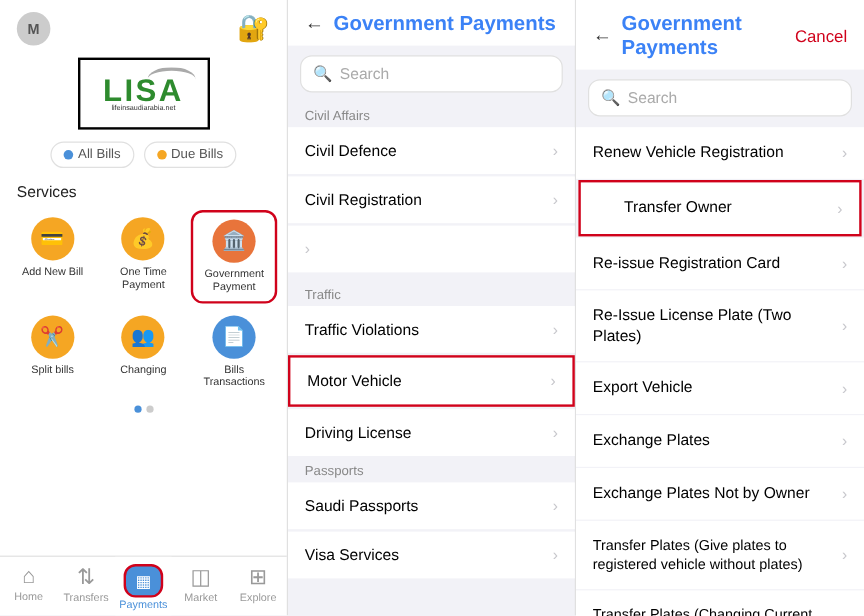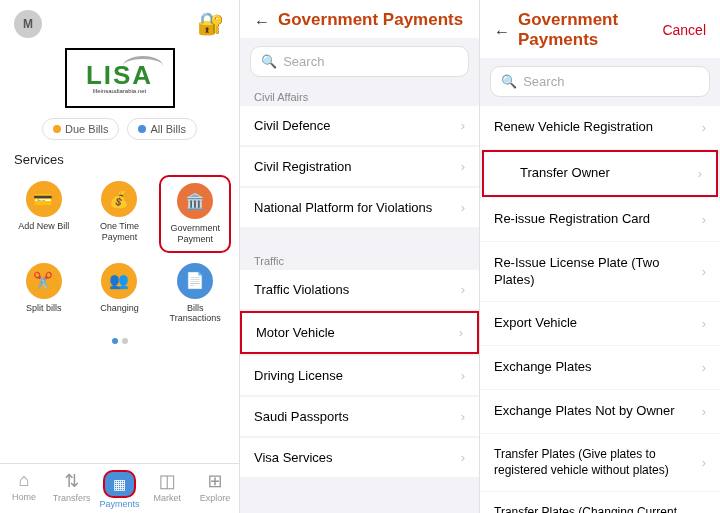--- a/index.html
+++ b/index.html
@@ -116,21 +116,21 @@
       flex-direction: column;
       border-right: 1px solid #e0e0e0;
       flex-shrink: 0;
     }
     .panel-mid-header {
       background: #fff;
       padding: 10px 14px 8px;
       display: flex; align-items: center; gap: 8px;
     }
     .back-arrow { font-size: 16px; color: #333; cursor: pointer; }
-    .panel-title { font-size: 17px; font-weight: 600; color: #c2410c; }
+    .panel-title { font-size: 17px; font-weight: 600; color: #3b82f6; }
     .search-bar {
       background: #fff; margin: 8px 10px; border-radius: 10px;
       display: flex; align-items: center; gap: 6px;
       padding: 7px 10px; border: 1px solid #e0e0e0;
     }
     .search-bar-icon { color: #999; font-size: 13px; }
     .search-bar-text { font-size: 13px; color: #aaa; }
     .section-label-mid {
       font-size: 11px; color: #888; font-weight: 500;
       padding: 6px 14px 2px;
@@ -139,21 +139,21 @@
       background: #fff; margin: 1px 0;
       display: flex; align-items: flex-end; justify-content: space-between;
       padding: 12px 14px;
       cursor: pointer;
     }
     .mid-list-item.highlighted {
       border: 2.5px solid #d0021b;
     }
     .mid-list-item-text { font-size: 13px; color: #000; }
     .chevron-right { color: #c7c7cc; font-size: 13px; }
-    .traffic-section { margin-top: 21px; }
+    .traffic-section { margin-top: 6px; }
 
     
     .panel-right {
       flex: 1;
       background: #f2f2f7;
       display: flex;
       flex-direction: column;
     }
     .panel-right-header {
       background: #fff;
@@ -194,27 +194,27 @@
 
   <div class="lisa-logo-area">
     <div class="lisa-logo">
       <div class="lisa-logo-arc"></div>
       <div class="lisa-logo-text">LISA</div>
       <div class="lisa-logo-sub">lifeinsaudiarabia.net</div>
     </div>
   </div>
 
   <div class="bill-buttons">
+    <button class="bill-btn all">
+      <span class="dot"></span>
+      <span>All Bills</span>
+    </button>
     <button class="bill-btn due">
       <span class="dot"></span>
       <span>Due Bills</span>
-    </button>
-    <button class="bill-btn all">
-      <span class="dot"></span>
-      <span>All Bills</span>
     </button>
   </div>
 
   <div class="services-label">Services</div>
 
   <div class="services-grid">
     <div class="service-item">
       <div class="service-icon-circle yellow">💳</div>
       <span class="service-label">Add New Bill</span>
     </div>
@@ -285,38 +285,38 @@
   <div class="section-label-mid">Civil Affairs</div>
   <div class="mid-list-item">
     <span class="mid-list-item-text">Civil Defence</span>
     <span class="chevron-right">›</span>
   </div>
   <div class="mid-list-item">
     <span class="mid-list-item-text">Civil Registration</span>
     <span class="chevron-right">›</span>
   </div>
   <div class="mid-list-item">
-    <span class="mid-list-item-text">National Platform for Violations</span>
     <span class="chevron-right">›</span>
   </div>
 
   <div class="section-label-mid traffic-section">Traffic</div>
   <div class="mid-list-item">
     <span class="mid-list-item-text">Traffic Violations</span>
     <span class="chevron-right">›</span>
   </div>
   <div class="mid-list-item highlighted">
     <span class="mid-list-item-text">Motor Vehicle</span>
     <span class="chevron-right">›</span>
   </div>
   <div class="mid-list-item">
     <span class="mid-list-item-text">Driving License</span>
     <span class="chevron-right">›</span>
   </div>
 
+  <div class="section-label-mid">Passports</div>
   <div class="mid-list-item">
     <span class="mid-list-item-text">Saudi Passports</span>
     <span class="chevron-right">›</span>
   </div>
   <div class="mid-list-item">
     <span class="mid-list-item-text">Visa Services</span>
     <span class="chevron-right">›</span>
   </div>
 </div>
 

